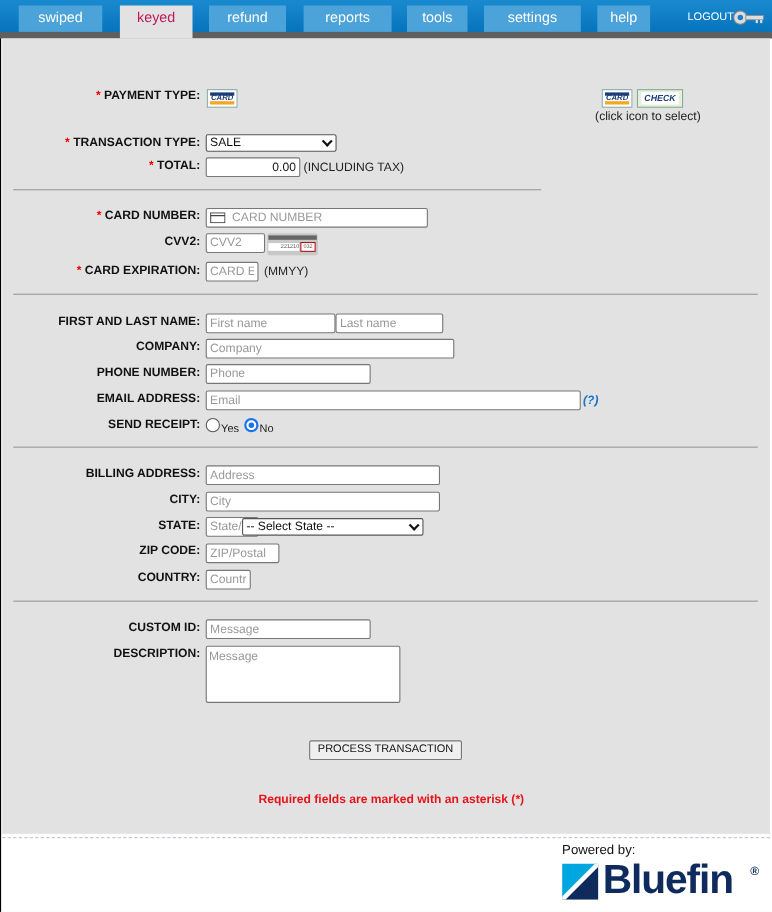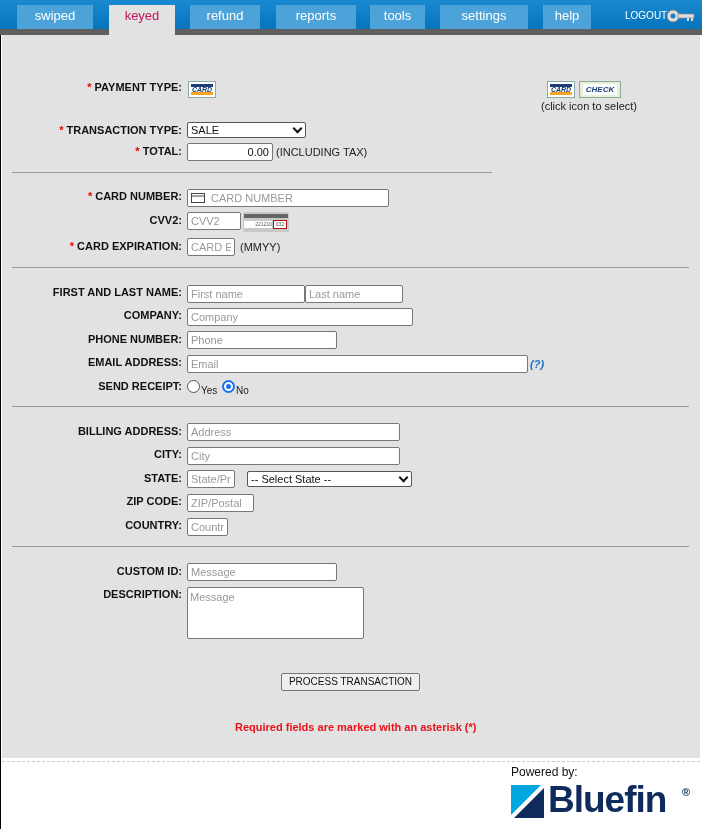--- a/index.html
+++ b/index.html
@@ -133,21 +133,21 @@
 <div class="hr" style="left:12px;top:406px;width:677px;"></div>
 
 <div class="lbl" style="right:520px;top:425px;">BILLING ADDRESS:</div>
 <input class="inp" style="left: 187px; top: 423px; width: 213px;" placeholder="Address">
 
 <div class="lbl" style="right:520px;top:448px;">CITY:</div>
 <input class="inp" style="left: 187px; top: 447px; width: 213px;" placeholder="City">
 
 <div class="lbl" style="right:520px;top:472px;">STATE:</div>
 <input class="inp" style="left: 187px; top: 470px; width: 48px;" placeholder="State/Province">
-<div class="sel" style="left:247px;top:471px;width:165px;">
+<div class="sel" style="left:220px;top:471px;width:165px;">
   <span>-- Select State --</span><span class="chev"></span>
 </div>
 
 <div class="lbl" style="right:520px;top:495px;">ZIP CODE:</div>
 <input class="inp" style="left: 187px; top: 494px; width: 67px;" placeholder="ZIP/Postal">
 
 <div class="lbl" style="right:520px;top:519px;">COUNTRY:</div>
 <input class="inp" style="left: 187px; top: 518px; width: 41px;" placeholder="Country">
 
 <div class="hr" style="left:12px;top:546px;width:677px;"></div>

